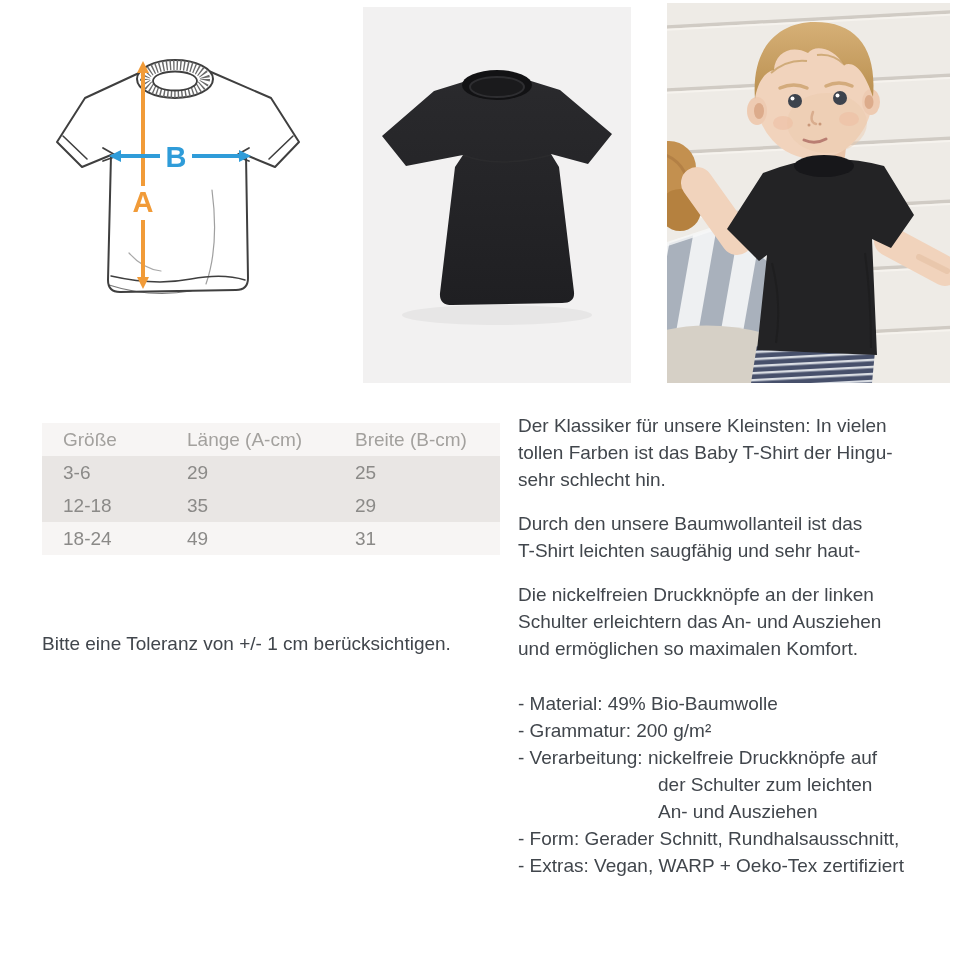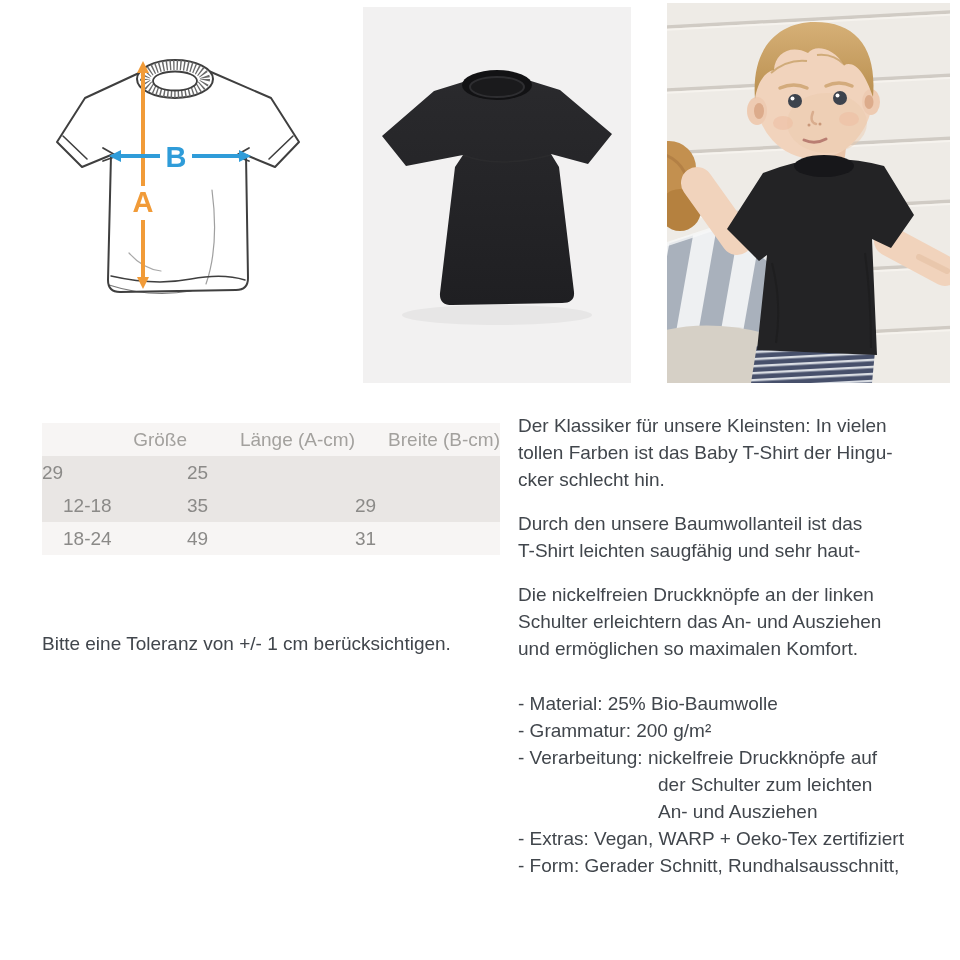--- a/index.html
+++ b/index.html
@@ -18,21 +18,21 @@
   
   .model-photo{position:absolute;left:667px;top:3px;width:283px;height:380px;overflow:hidden;}
 
   
   .size-table{position:absolute;left:42px;top:423px;width:458px;font-size:19px;}
   .size-table .row{display:grid;grid-template-columns:145px 168px 145px;height:33px;
                    line-height:33px;background:var(--table_bg,#f7f5f4);}
   .size-table .row.stripe{background:var(--table_stripe,#e9e6e4);}
   .size-table .cell{padding-left:0;white-space:nowrap;}
   .size-table .cell.c1{padding-left:21px;}
-  .size-table .row.header .cell{color:var(--table_header_text,#a3a19e);text-align:right;}
+  .size-table .row.header .cell{color:var(--table_header_text,#a3a19e);}
   .size-table .row:not(.header) .cell{color:var(--table_cell_text,#8b8a88);}
 
   .tolerance{position:absolute;left:42px;top:633px;width:458px;
              font-size:19px;color:var(--text,#41464c);white-space:nowrap;}
 
   
   .description{position:absolute;left:518px;top:412px;width:435px;
                font-size:19px;line-height:27px;color:var(--text,#41464c);}
   .description .para{margin:0 0 17px 0;}
   .description .line{white-space:nowrap;}
@@ -210,20 +210,21 @@
     </svg>
   </div>
 
   <div class="size-table">
     <div class="row header">
       <div class="cell c1">Größe</div>
       <div class="cell">Länge (A-cm)</div>
       <div class="cell">Breite (B-cm)</div>
     </div>
     <div class="row stripe">
+      <div class="cell c1">3-6</div>
       <div class="cell">29</div>
       <div class="cell">25</div>
     </div>
     <div class="row stripe">
       <div class="cell c1">12-18</div>
       <div class="cell">35</div>
       <div class="cell">29</div>
     </div>
     <div class="row">
       <div class="cell c1">18-24</div>
@@ -231,35 +232,35 @@
       <div class="cell">31</div>
     </div>
   </div>
 
   <div class="tolerance">Bitte eine Toleranz von +/- 1 cm berücksichtigen.</div>
 
   <div class="description">
     <div class="para">
       <div class="line">Der Klassiker für unsere Kleinsten: In vielen</div>
       <div class="line">tollen Farben ist das Baby T-Shirt der Hingu-</div>
-      <div class="line">cker schlecht hin.</div>
+      <div class="line">sehr schlecht hin.</div>
     </div>
     <div class="para">
       <div class="line">Durch den unsere Baumwollanteil ist das</div>
       <div class="line">T-Shirt leichten saugfähig und sehr haut-</div>
     </div>
     <div class="para">
       <div class="line">Die nickelfreien Druckknöpfe an der linken</div>
       <div class="line">Schulter erleichtern das An- und Ausziehen</div>
       <div class="line">und ermöglichen so maximalen Komfort.</div>
     </div>
     <div class="bullets">
-      <div class="line">- Material: 25% Bio-Baumwolle</div>
+      <div class="line">- Material: 49% Bio-Baumwolle</div>
       <div class="line">- Grammatur: 200 g/m²</div>
       <div class="line">- Verarbeitung: nickelfreie Druckknöpfe auf</div>
       <div class="line indent">der Schulter zum leichten</div>
       <div class="line indent">An- und Ausziehen</div>
+      <div class="line">- Form: Gerader Schnitt, Rundhalsausschnitt,</div>
       <div class="line">- Extras: Vegan, WARP + Oeko-Tex zertifiziert</div>
-      <div class="line">- Form: Gerader Schnitt, Rundhalsausschnitt,</div>
     </div>
   </div>
 
 </div>
 
 </body></html>

